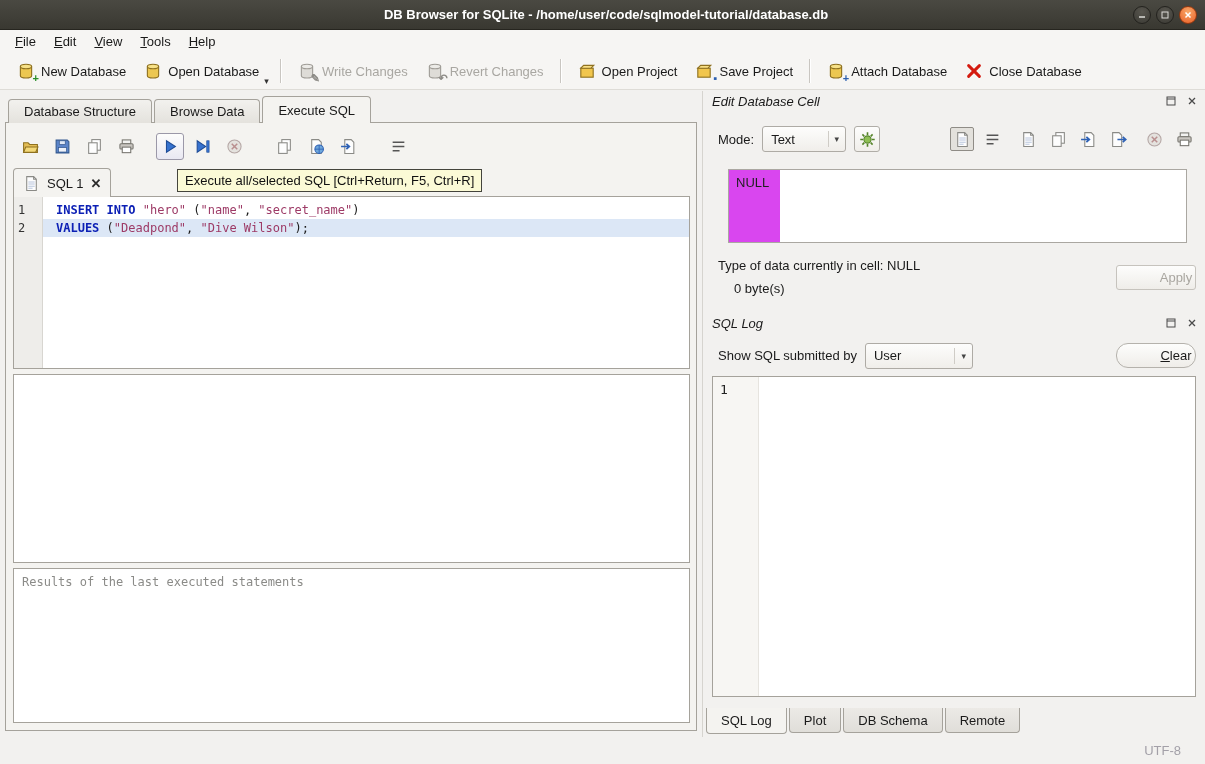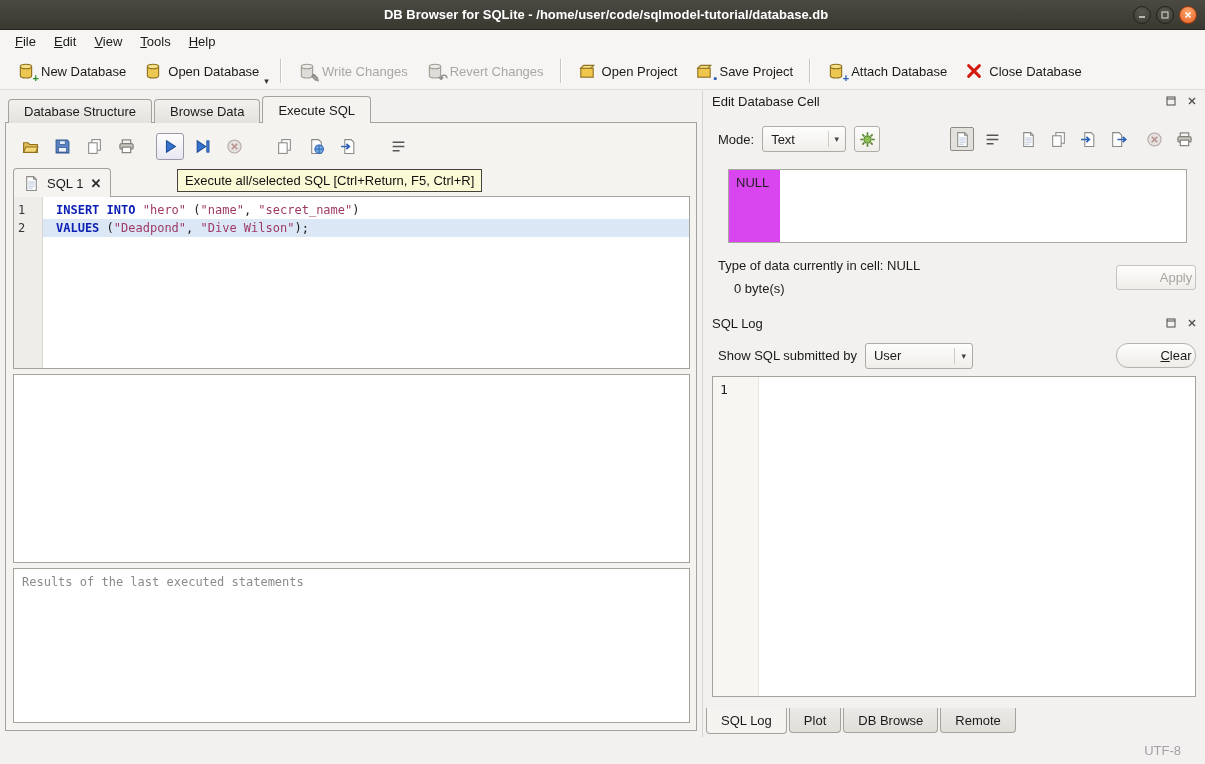--- a/index.html
+++ b/index.html
@@ -95,21 +95,21 @@
   }
 
   .tooltip {
     left:177px; top:169px; z-index:50;
     background:#fbfad6; border:1px solid #44443c;
     padding:3px 7px; font-size:13px; color:#111; white-space:nowrap;
   }
 
   
   .v-split { left:702px; top:91px; width:1px; height:646px; background:#d6d4cf; }
-  .dock-title { left:712px; top:92px; width:486px; height:18px; display:flex; align-items:center; }
+  .dock-title { left:712px; top:92px; width:486px; height:18px; display:flex; align-items:center;font-style:italic; }
   .dock-title.second { top:314px; }
   .dock-mini { margin-left:8px; display:flex; align-items:center; justify-content:center; width:13px; height:13px; }
   .dock-spacer { flex:1; }
 
   .mode-row { left:718px; top:125px; width:478px; height:28px; display:flex; align-items:center; }
   .combo {
     height:26px; border:1px solid #aeaba5; border-radius:3px;
     background:linear-gradient(#fdfdfc,#f0eeea);
     display:flex; align-items:center; padding-left:8px;
   }
@@ -557,21 +557,21 @@
   </div>
 
   <div class="abs bottom-tabs">
     <div class="btab active">
         <span>SQL Log</span>
       </div>
     <div class="btab">
         <span>Plot</span>
       </div>
     <div class="btab">
-        <span>DB Browse</span>
+        <span>DB Schema</span>
       </div>
     <div class="btab">
         <span>Remote</span>
       </div>
   </div>
 
   <div class="abs statusbar">
     <span class="encoding">UTF-8</span>
   </div>
 

